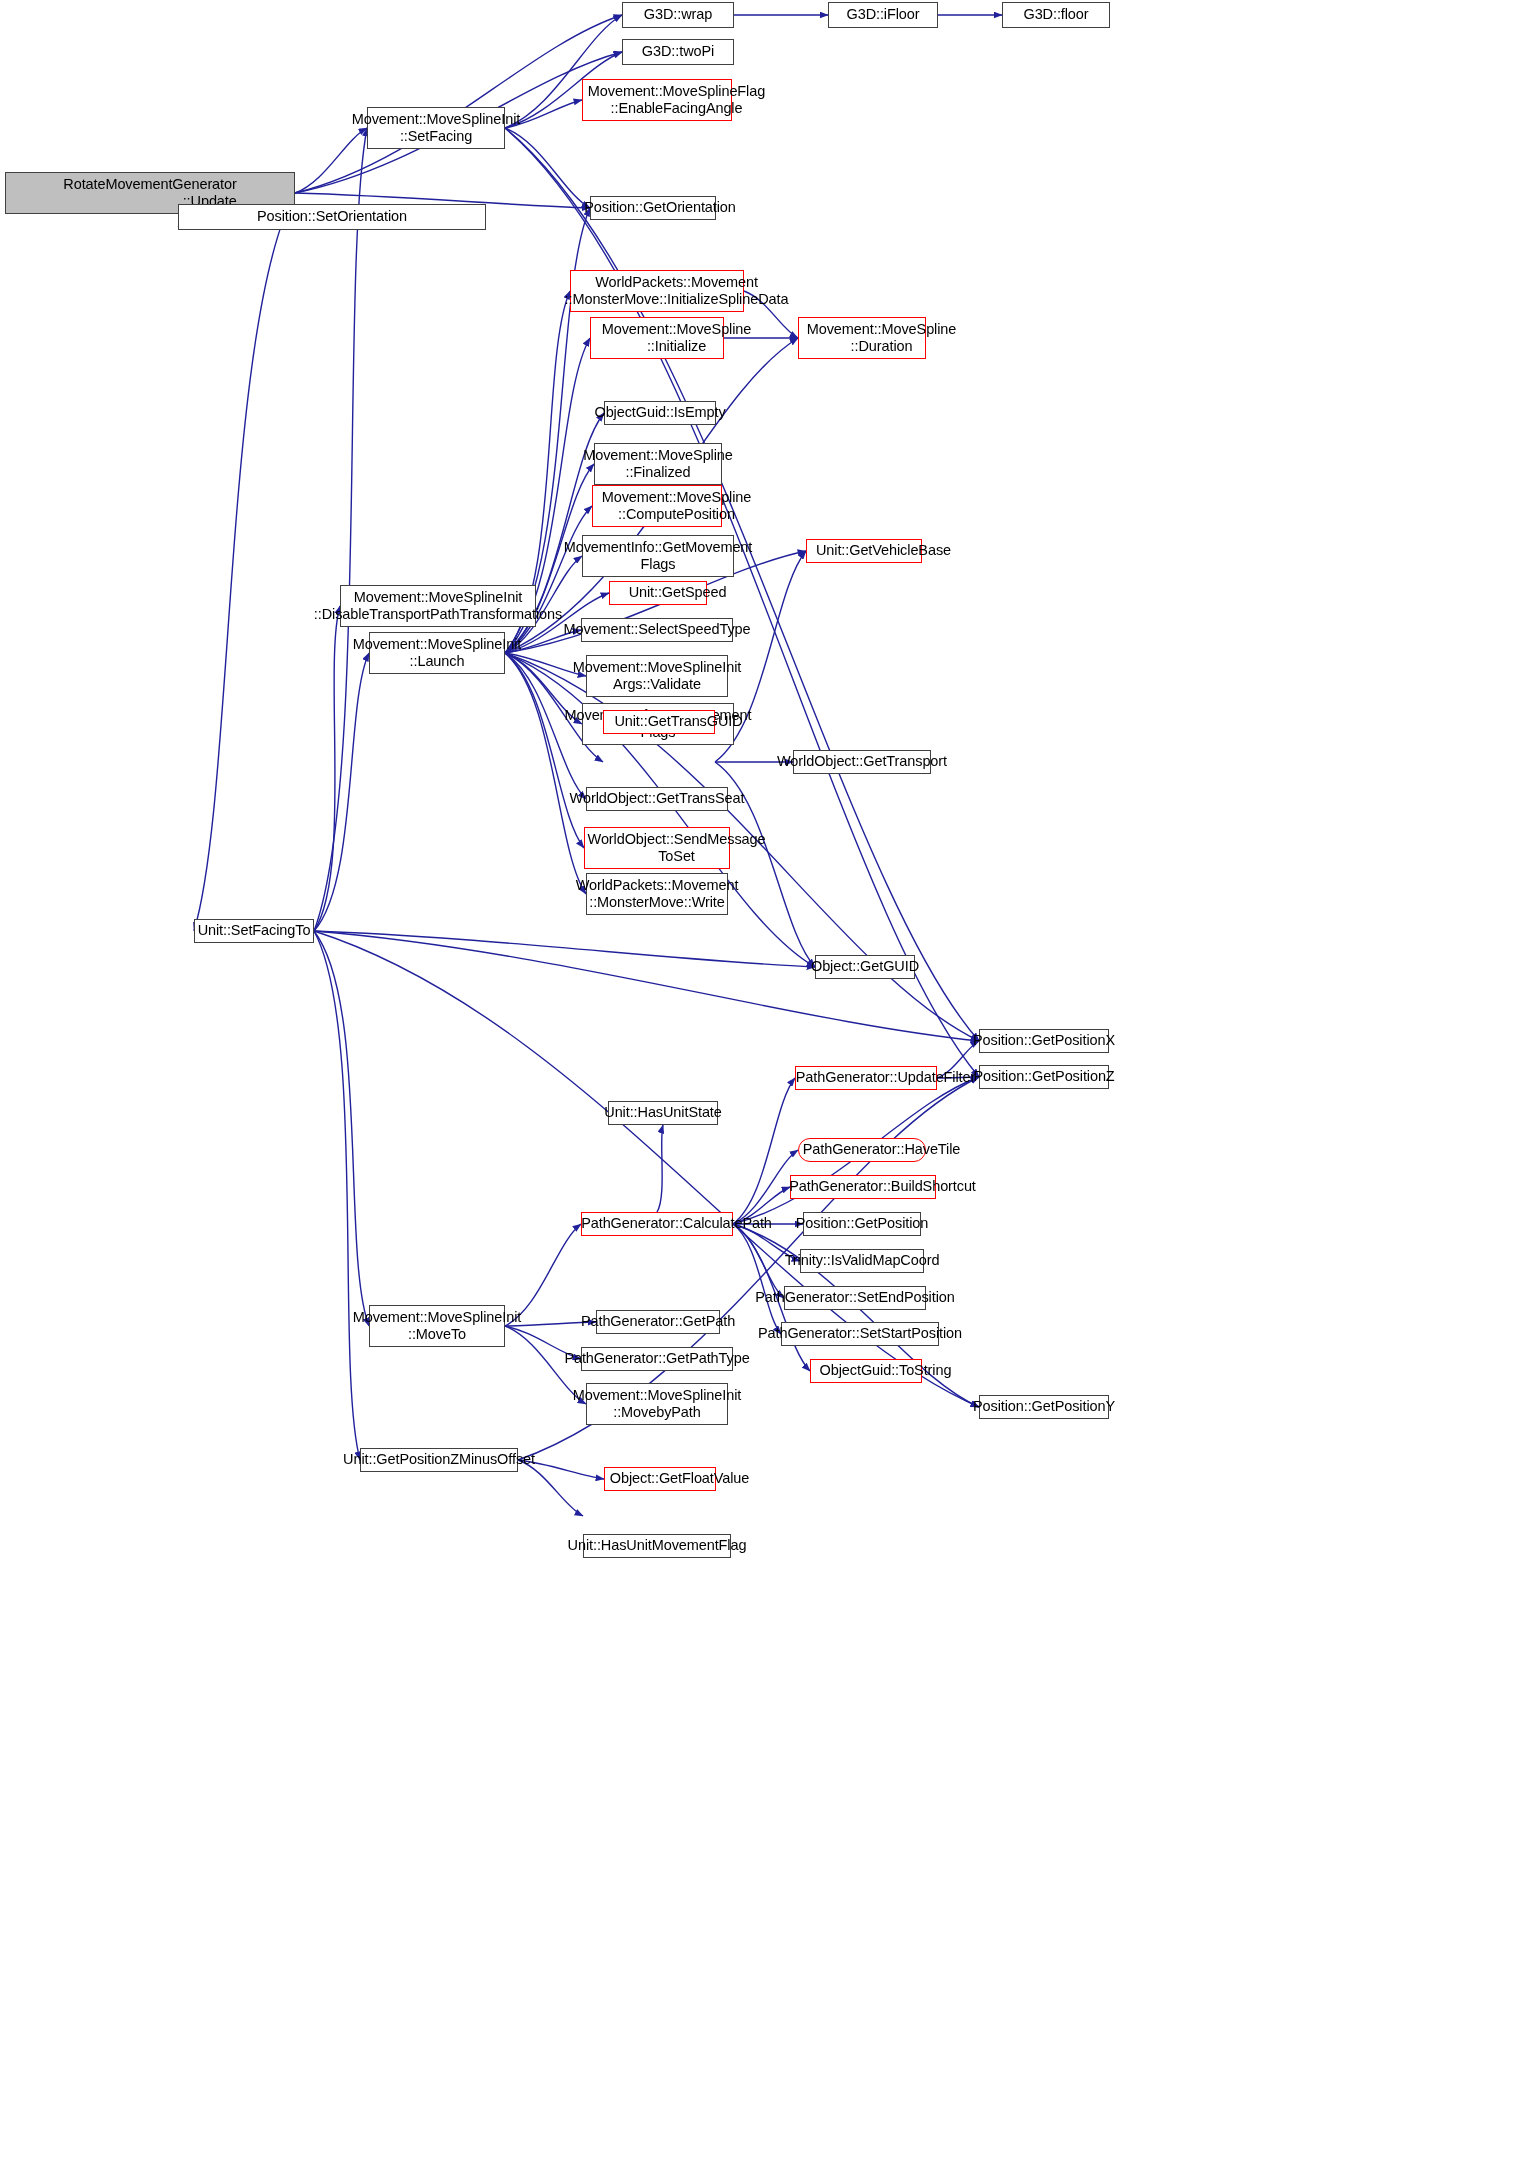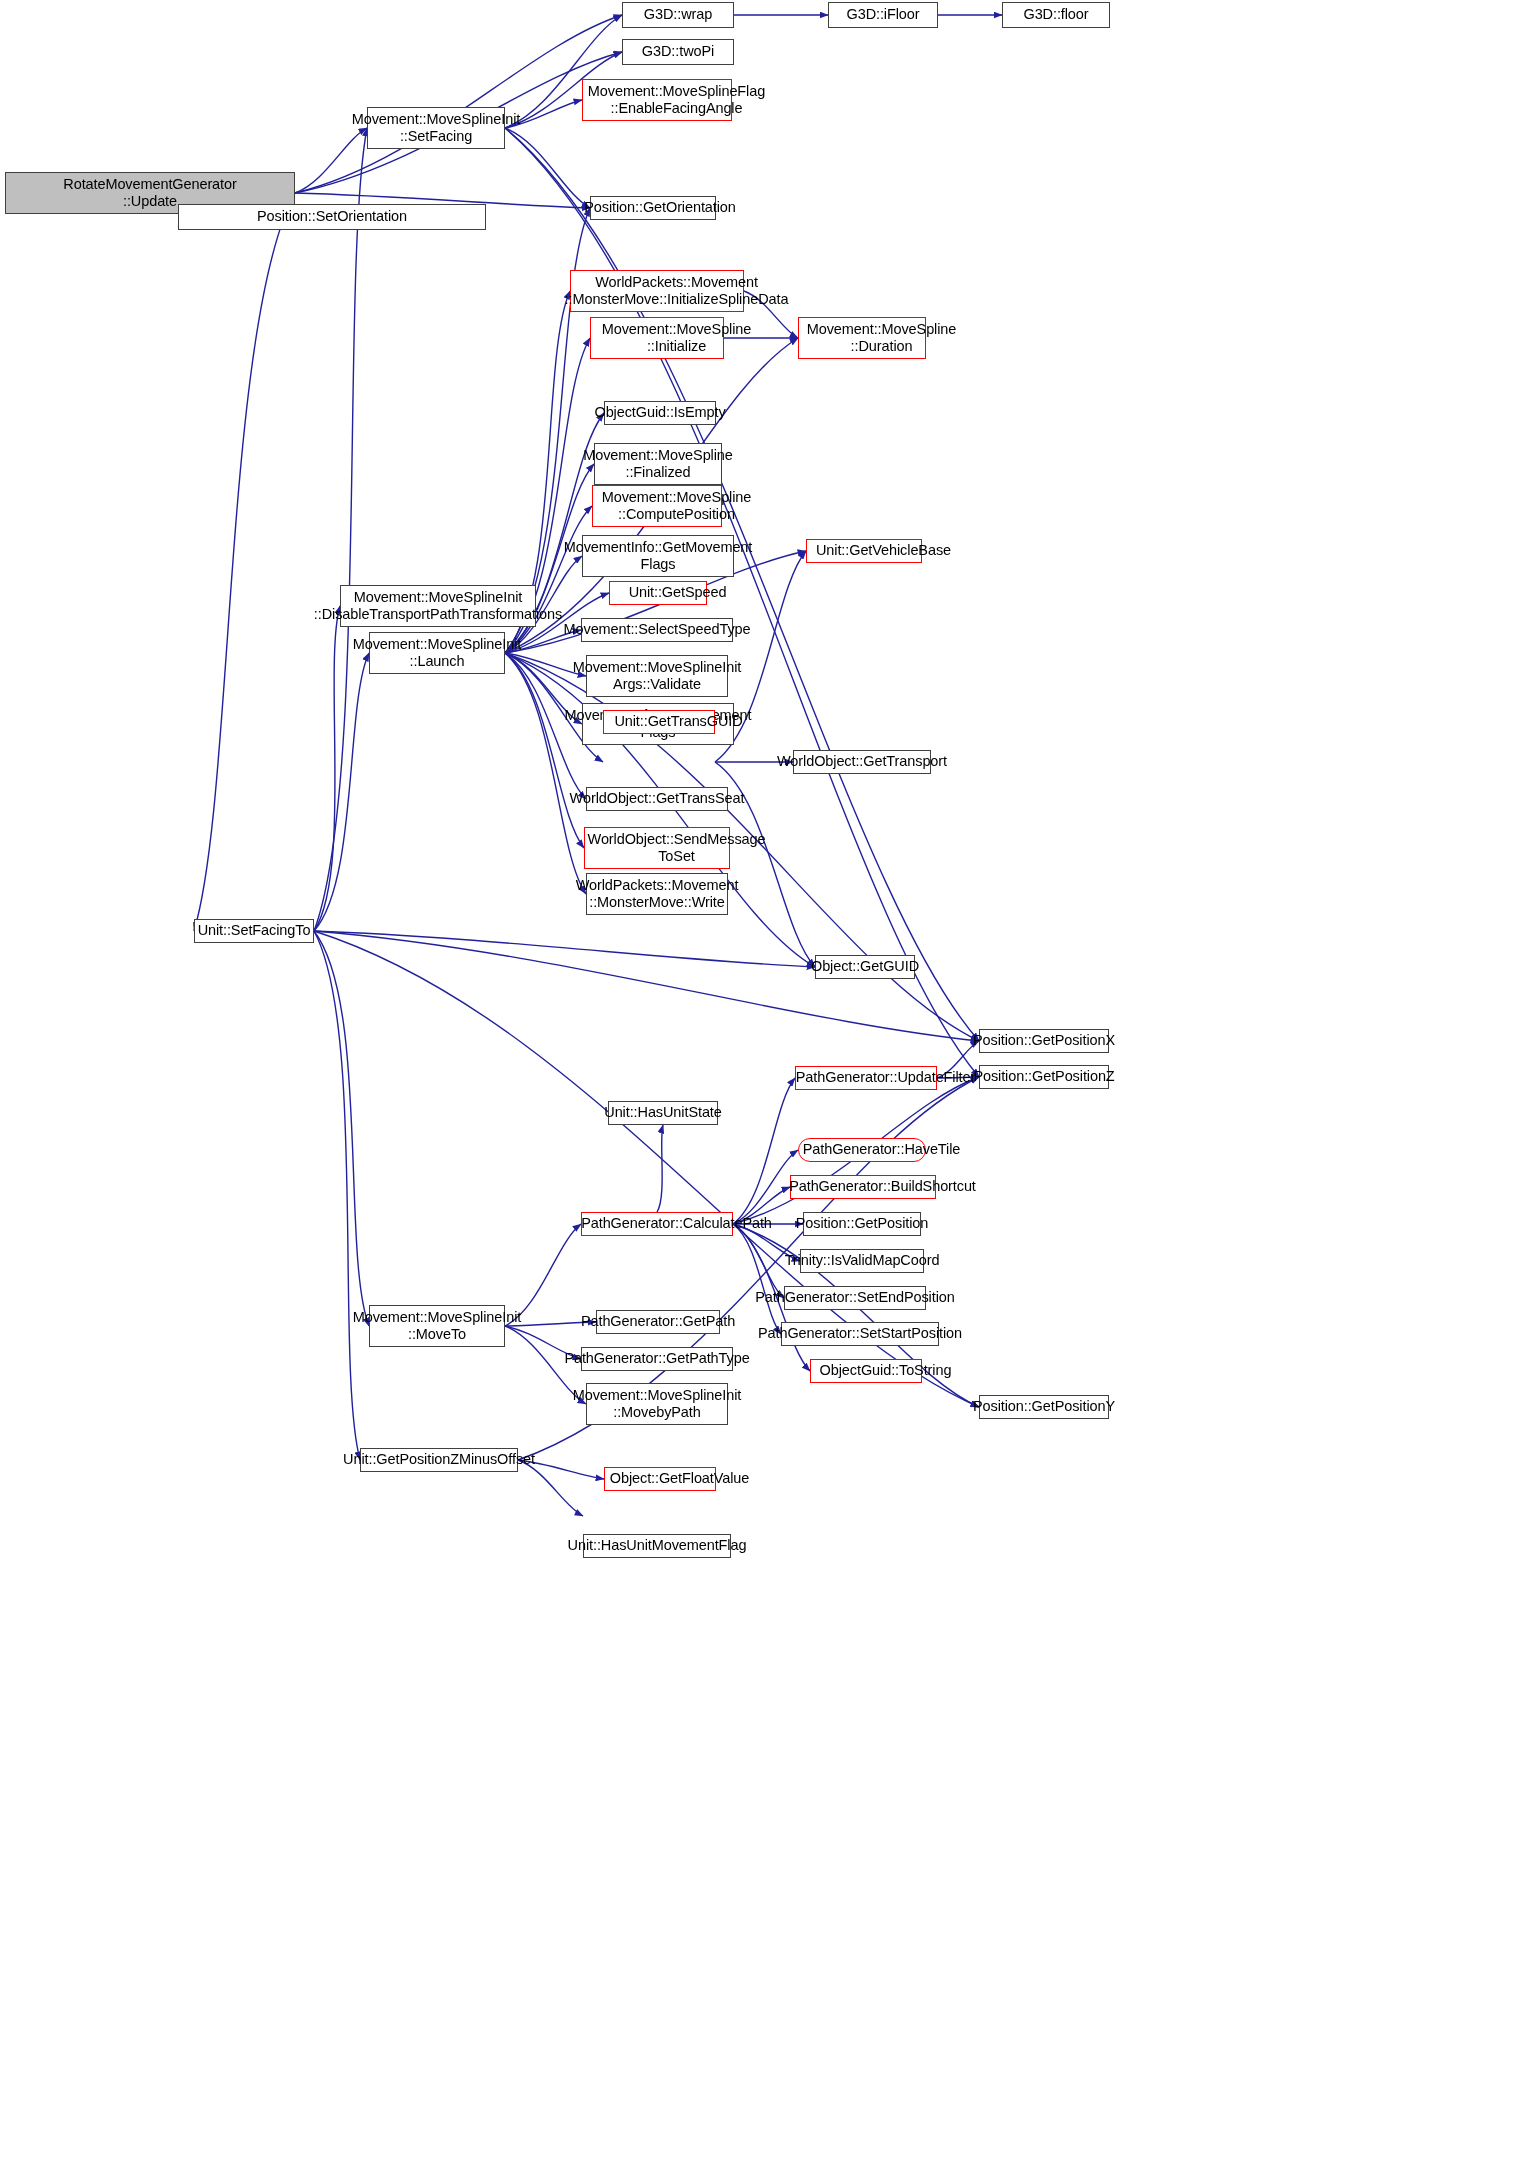--- a/index.html
+++ b/index.html
@@ -123,21 +123,21 @@
         <path d="M505,1326 C540.78,1307.64 556.6600000000001,1242.36 581,1224"></path>
         <path d="M505,1326 C537.21,1325.28 570.4,1322.72 596,1322"></path>
         <path d="M505,1326 C534.57,1331.94 558.73,1353.06 581,1359"></path>
         <path d="M505,1326 C540.37,1340.04 560.98,1389.96 586,1404"></path>
         <path d="M518,1460 C549.8100000000001,1463.42 579.3499999999999,1475.58 604,1479"></path>
         <path d="M518,1460 C545.79,1470.08 563.12,1505.92 583,1516"></path>
         <path d="M518,1460 C713.82,1391.06 838.4300000000001,1145.94 979,1077"></path>
       </g>
   </svg>
   <div id="nodes">
-      <div class="node root" style="left: 5px; top: 172px; width: 290px; height: 42px;">RotateMovementGenerator
+      <div class="node root" style="left: 5px; top: 172px; width: 290px; height: 42px; text-align: right;">RotateMovementGenerator
 ::Update</div>
       <div class="node" style="left: 178px; top: 204px; width: 308px; height: 26px;">Position::SetOrientation</div>
       <div class="node" style="left: 622px; top: 2px; width: 112px; height: 26px;">G3D::wrap</div>
       <div class="node" style="left: 622px; top: 39px; width: 112px; height: 26px;">G3D::twoPi</div>
       <div class="node" style="left: 828px; top: 2px; width: 110px; height: 26px;">G3D::iFloor</div>
       <div class="node" style="left: 1002px; top: 2px; width: 108px; height: 26px;">G3D::floor</div>
       <div class="node red" style="left: 582px; top: 79px; width: 150px; height: 42px;">Movement::MoveSplineFlag
 ::EnableFacingAngle</div>
       <div class="node" style="left: 367px; top: 107px; width: 138px; height: 42px;">Movement::MoveSplineInit
 ::SetFacing</div>

